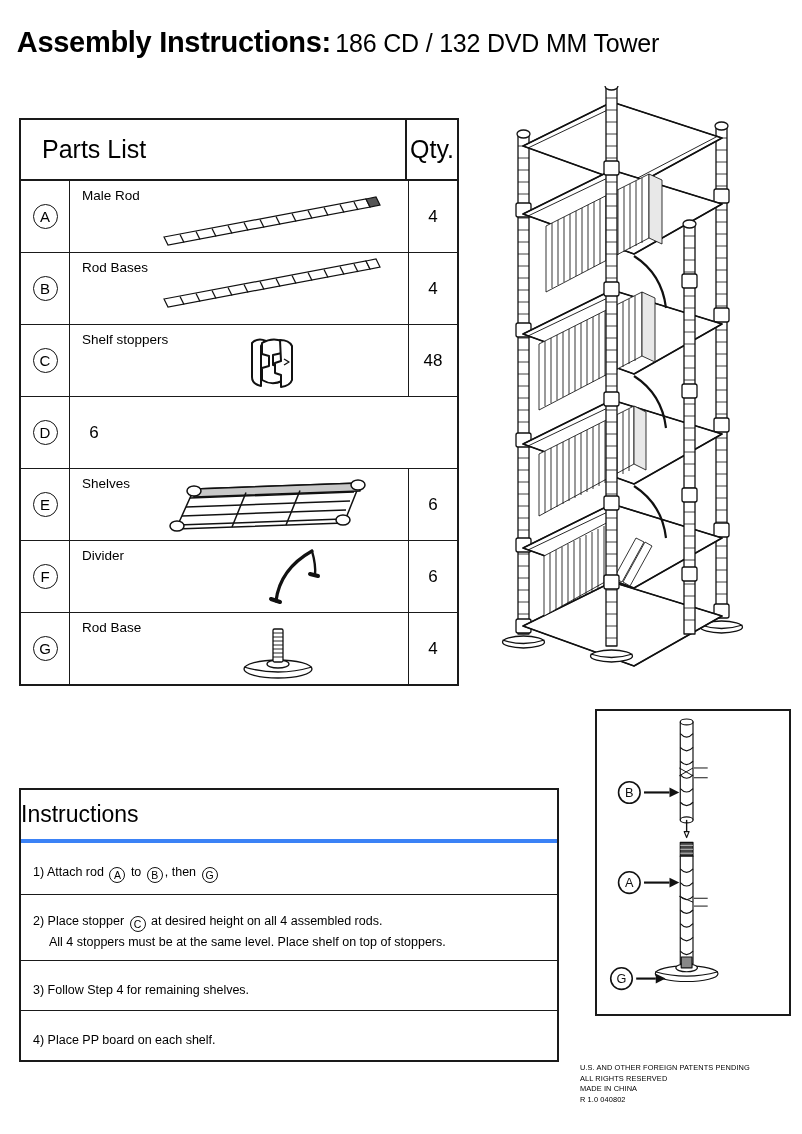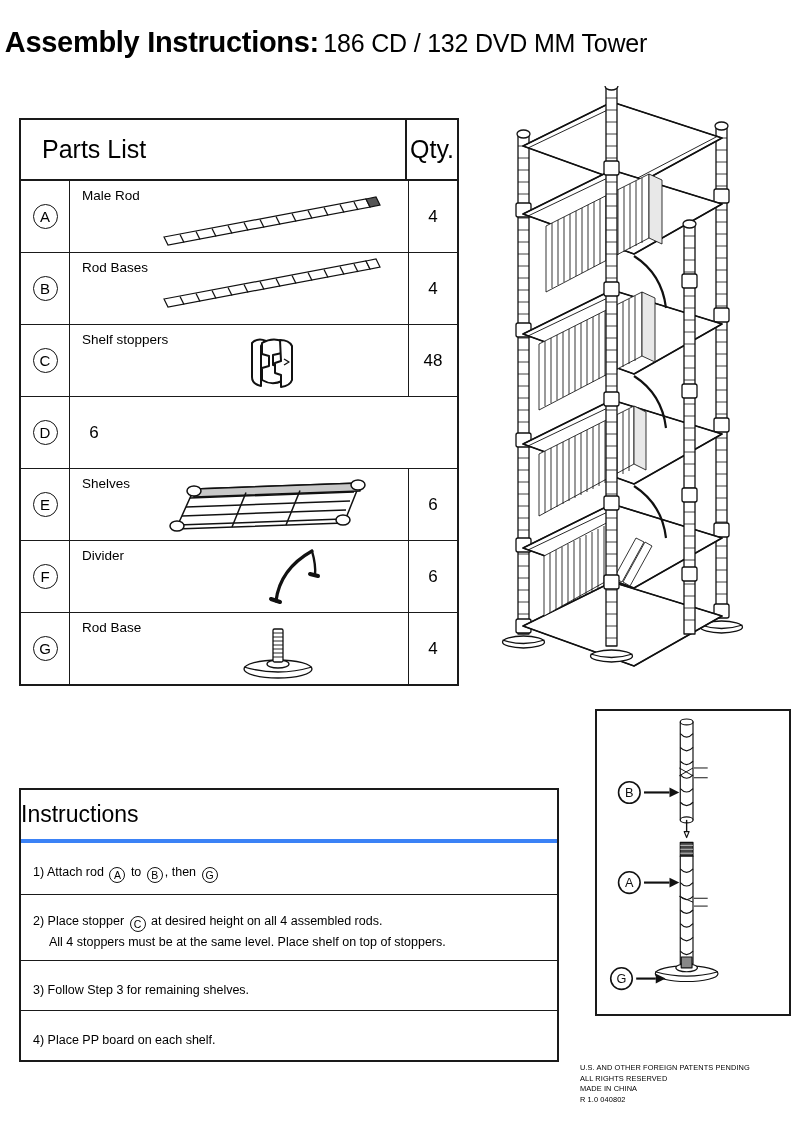--- a/index.html
+++ b/index.html
@@ -12,21 +12,21 @@
     height: 1134px;
     position: relative;
     font-family: "Liberation Sans", sans-serif;
     color: #000;
     overflow: hidden;
   }
 
   
   .title-bar {
     position: absolute;
-    left: 0; top: 26px;
+    left: 12px; top: 26px;
     width: 652px;
     text-align: center;
     white-space: nowrap;
   }
   .title-strong {
     font-size: 29px;
     font-weight: bold;
     letter-spacing: -0.3px;
   }
   .title-light {
@@ -743,21 +743,21 @@
         <span class="inline-circ">C</span>
         <span>at desired height on all 4 assembled rods.</span>
       </span>
       <span class="l2">All 4 stoppers must be at the same level.  Place shelf on top of stoppers.</span>
     </span>
   </div>
 
   <div class="instr-row h3">
     <span>
       <span>3)</span>
-      <span>Follow Step 3 for remaining shelves.</span>
+      <span>Follow Step 4 for remaining shelves.</span>
     </span>
   </div>
 
   <div class="instr-row h4">
     <span>
       <span>4)</span>
       <span>Place PP board on each shelf.</span>
     </span>
   </div>
 

